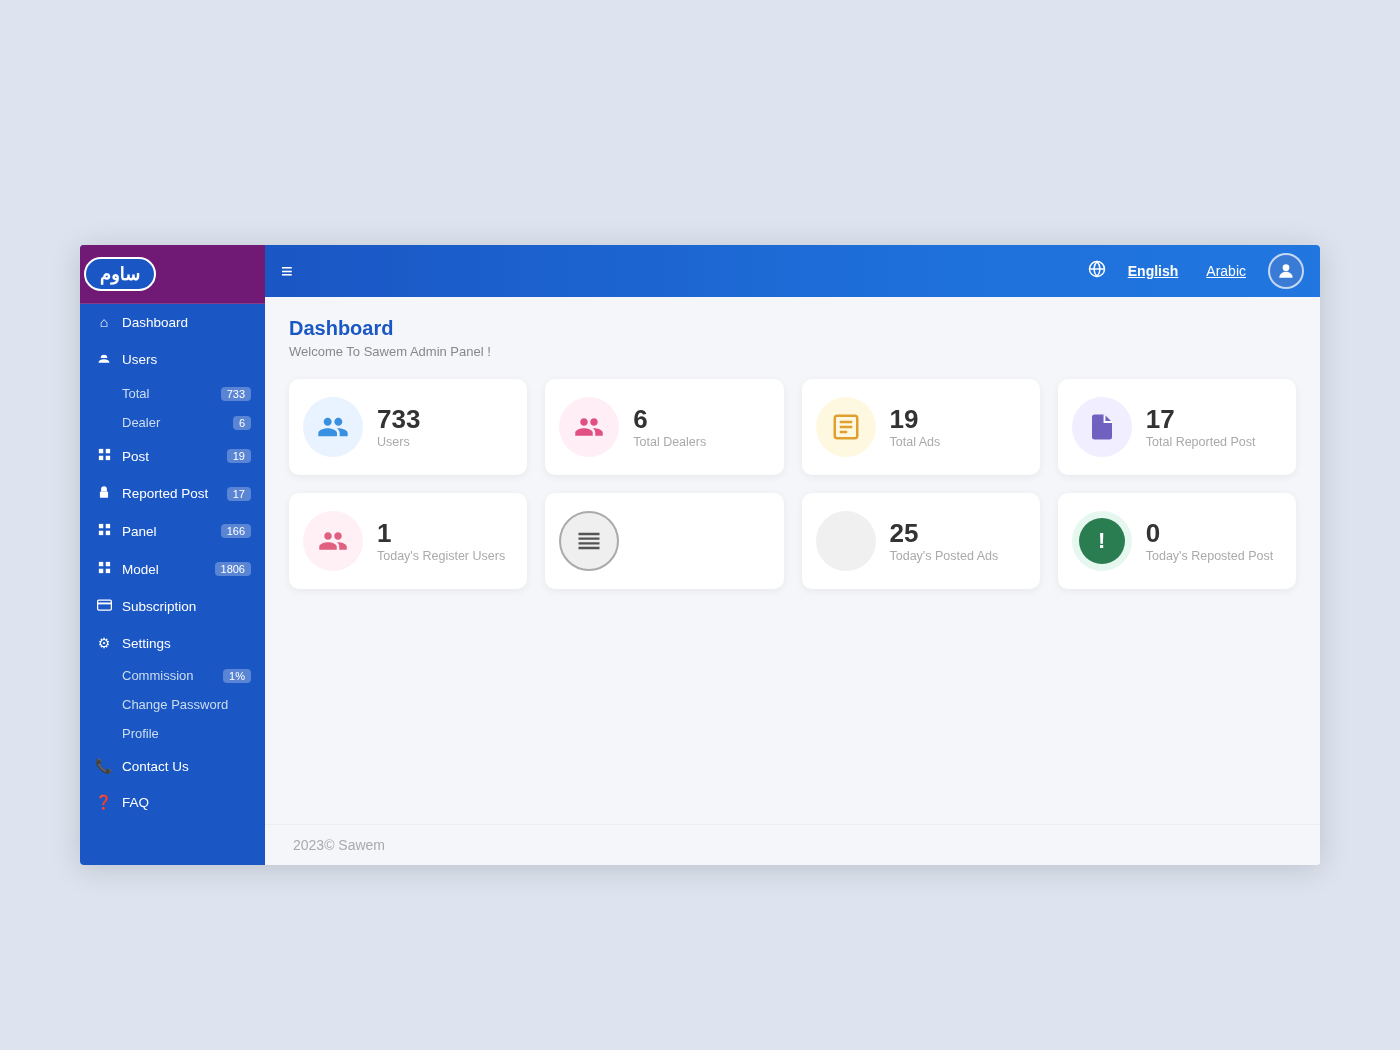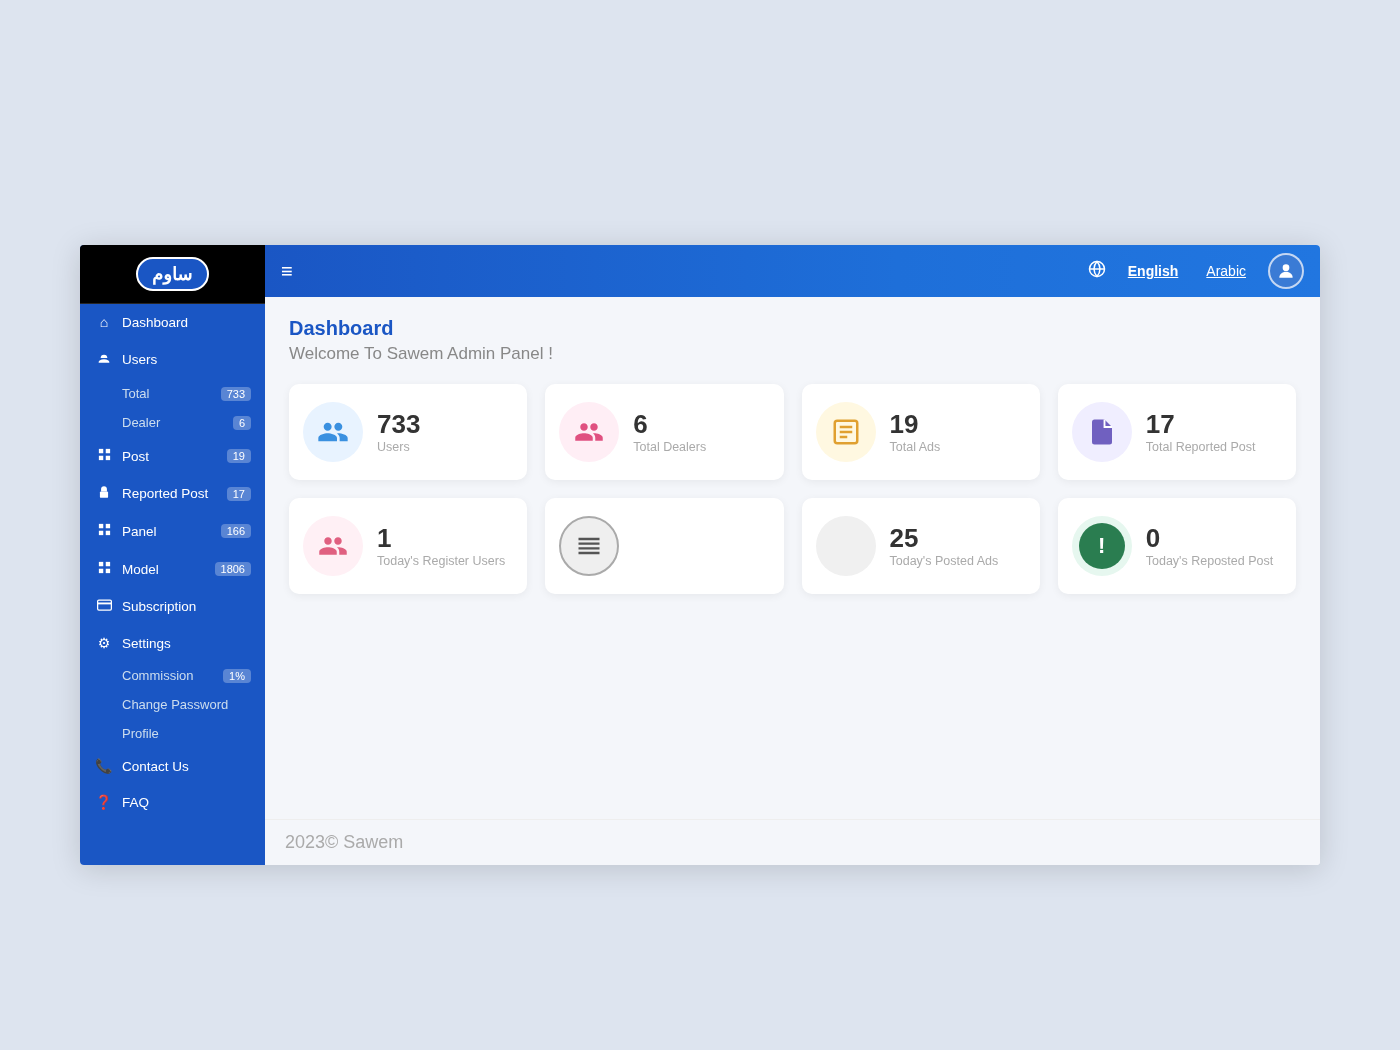--- a/index.html
+++ b/index.html
@@ -26,25 +26,25 @@
     .sidebar {
       width: 185px;
       background: #1a56c4;
       display: flex;
       flex-direction: column;
       flex-shrink: 0;
       overflow-y: auto;
       overflow-x: hidden;
     }
     .sidebar-logo {
-      background: #000000;
-      padding: 12px 21px;
-      display: flex;
-      align-items: center;
-      justify-content: center;
+      background: #701a75;
+      padding: 12px 4px;
+      display: flex;
+      align-items: center;
+      justify-content: flex-start;
       border-bottom: 1px solid rgba(255,255,255,0.15);
       min-height: 52px;
     }
     .logo-box {
       background: #1a56c4;
       border: 2px solid #fff;
       border-radius: 20px;
       padding: 4px 14px;
       color: #fff;
       font-size: 18px;
@@ -145,21 +145,21 @@
       padding: 20px 24px;
       flex: 1;
     }
     .page-title {
       font-size: 20px;
       color: #1a56c4;
       font-weight: 600;
       margin-bottom: 4px;
     }
     .page-subtitle {
-      font-size: 17px;
+      font-size: 13px;
       color: #888;
       margin-bottom: 20px;
     }
     
     .cards-row {
       display: flex;
       gap: 18px;
       margin-bottom: 18px;
     }
     .stat-card {
@@ -190,22 +190,22 @@
       font-weight: 700;
       color: #333;
       line-height: 1.1;
     }
     .card-label {
       font-size: 12.5px;
       color: #aaa;
       margin-top: 2px;
     }
     .footer {
-      padding: 12px 20px;
-      font-size: 18px;
+      padding: 12px 28px;
+      font-size: 14px;
       color: #aaa;
       border-top: 1px solid #eee;
       background: #f4f6fa;
     }
     
     .ic-blue { background: #e8f3ff; }
     .ic-pink { background: #ffeef5; }
     .ic-yellow { background: #fff8e1; }
     .ic-purple { background: #f0eeff; }
     .ic-pink2 { background: #fff0f5; }

